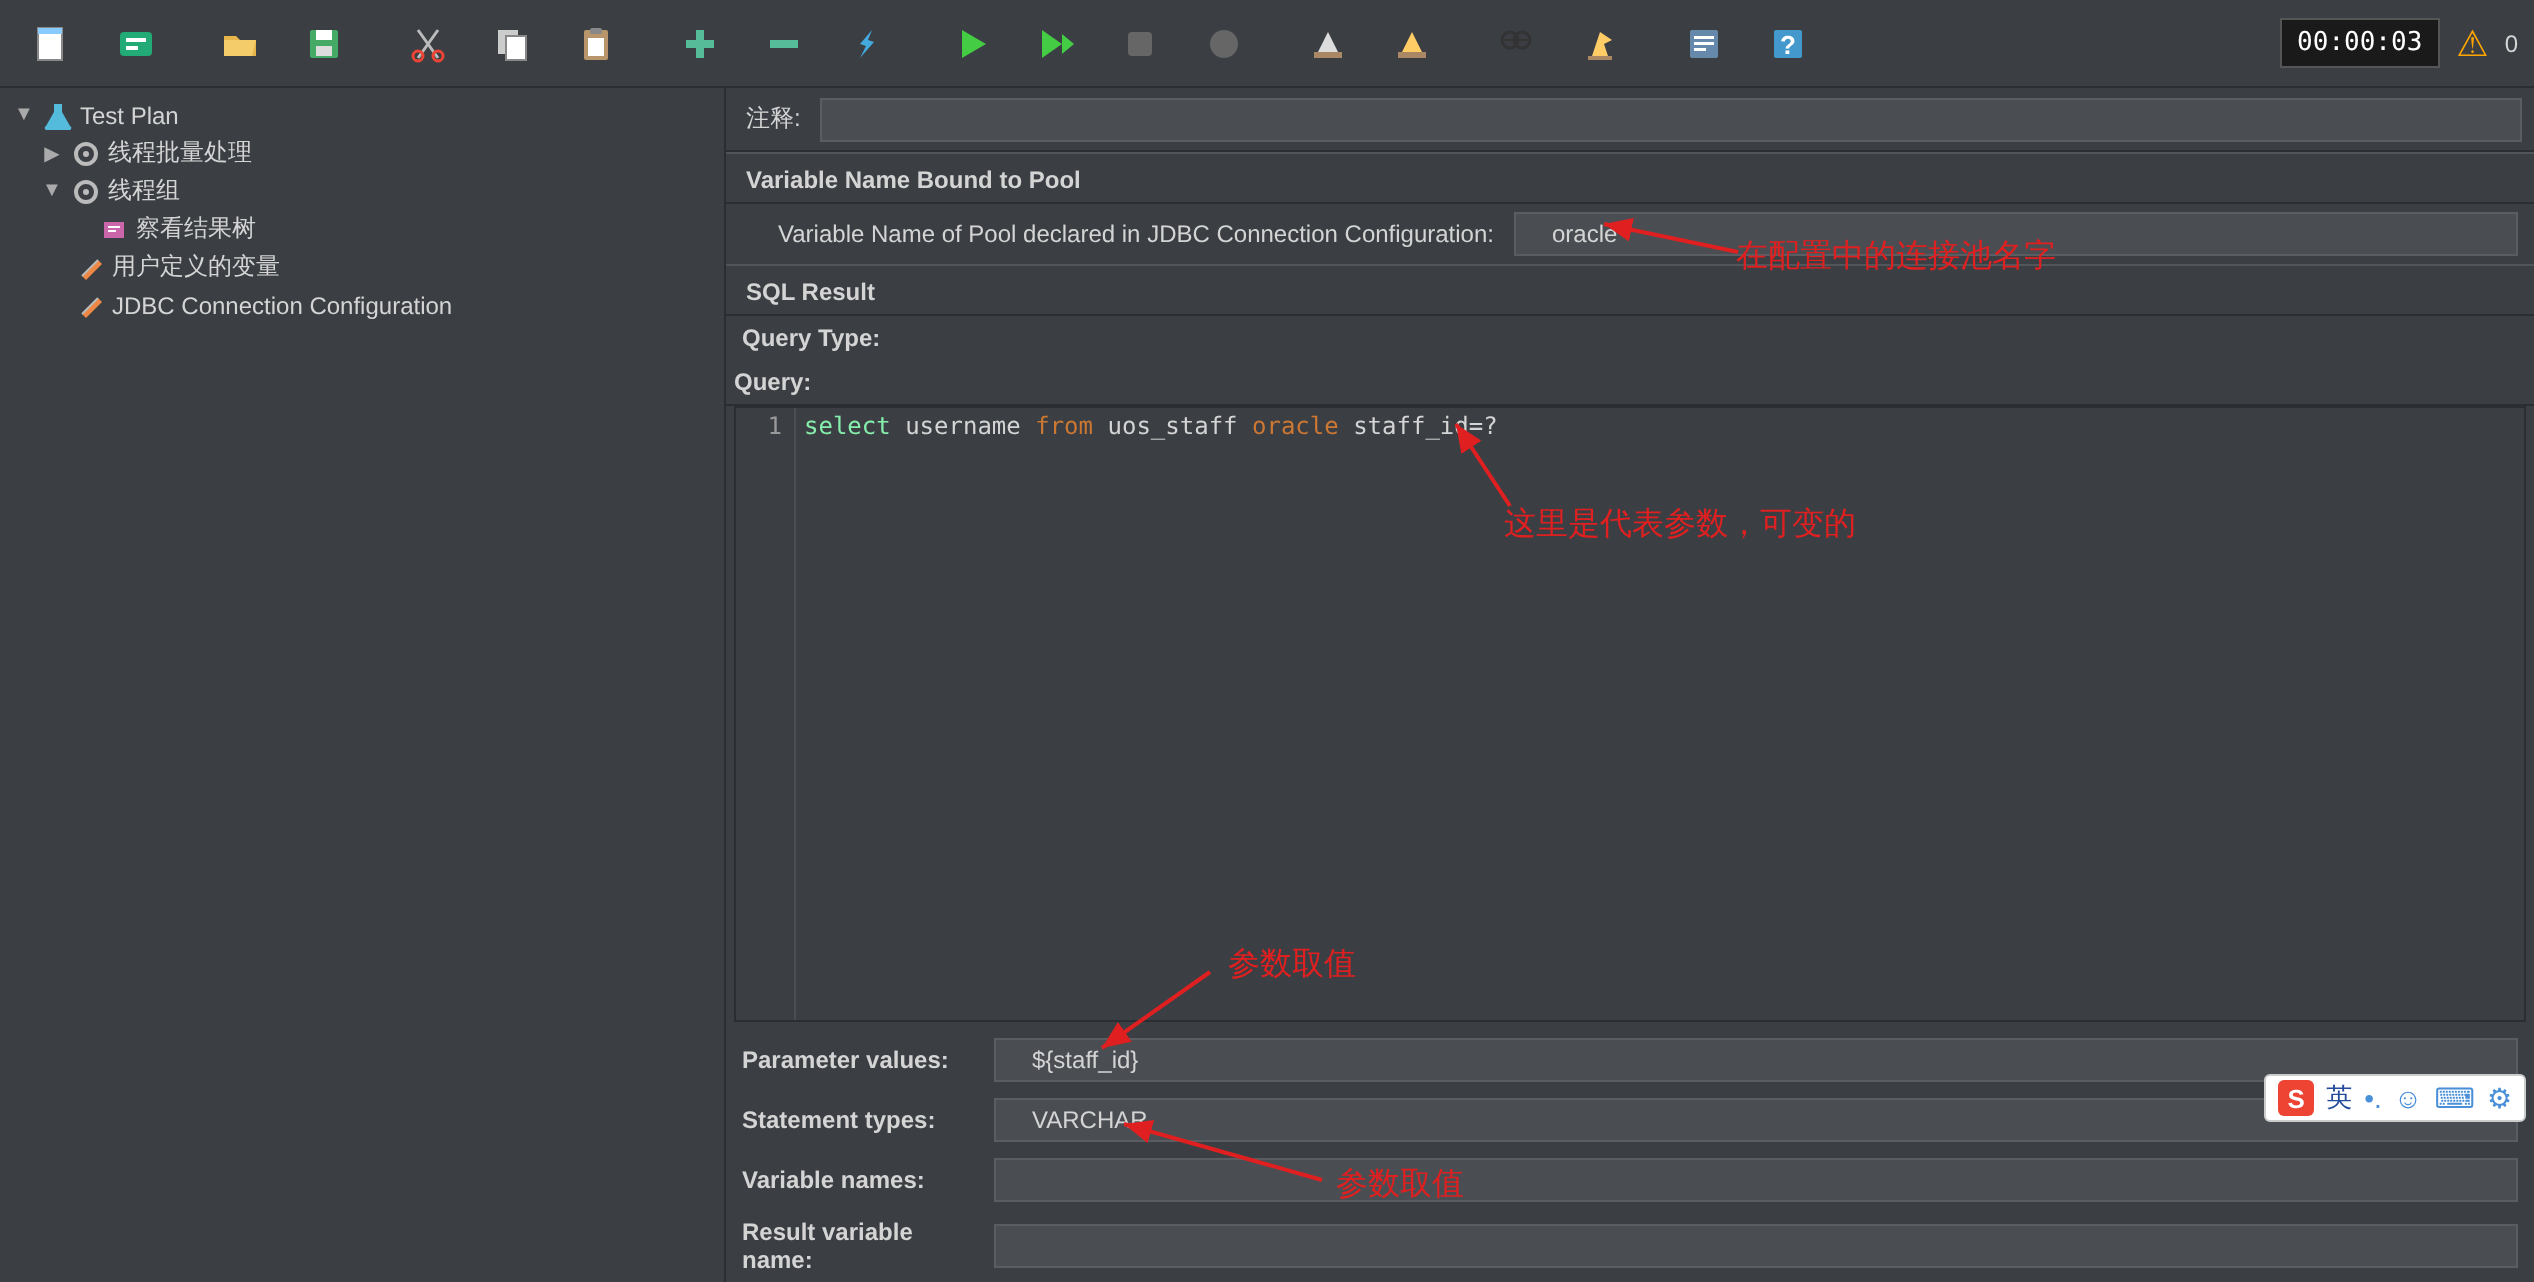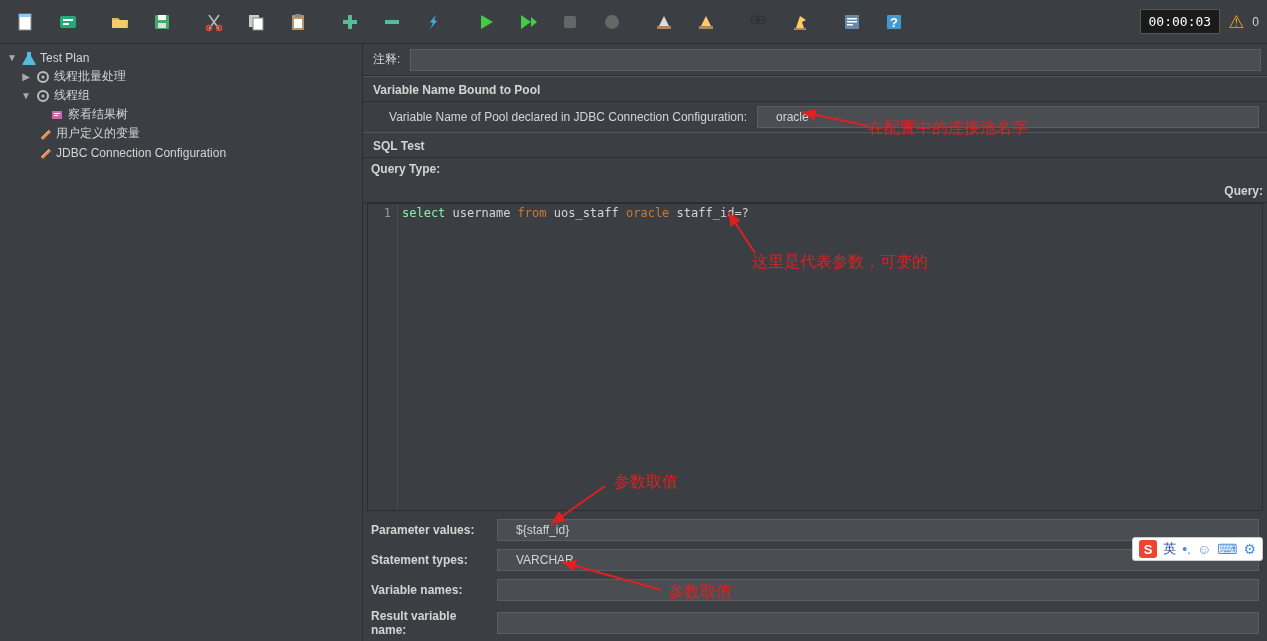--- a/index.html
+++ b/index.html
@@ -19,21 +19,21 @@
 .tree-icon { width:16px; height:16px; margin:0 3px; display:flex; align-items:center; justify-content:center; }
 .content { flex:1; background:#3b3f44; overflow:auto; display:flex; flex-direction:column; }
 .sec-row { display:flex; align-items:center; border-bottom:1px solid #2a2d31; padding:3px 0; }
 .sec-label { font-weight:normal; padding:4px 10px; }
 .group-title { font-weight:bold; padding:6px 10px 4px 10px; border-top:1px solid #52565b; border-bottom:1px solid #2a2d31; }
 .form-row { display:flex; align-items:center; padding:4px 8px; gap:6px; }
 .form-label { text-align:right; font-weight:normal; width:380px; padding-right:4px; }
 .form-label-short { font-weight:bold; width:120px; padding-right:6px; }
 .form-input { flex:1; background:#4a4e53; border:1px solid #5a5e63; color:#d4d4d4; padding:3px 18px; font-size:12px; }
 .query-box { position:relative; flex:1; min-height:300px; background:#3b3f44; border:1px solid #2a2d31; margin:0 4px 4px 4px; display:flex; }
-.query-header { text-align:right; font-weight:bold; padding:4px; border-bottom:1px solid #2a2d31; }
+.query-header { text-align:left; font-weight:bold; padding:4px; border-bottom:1px solid #2a2d31; }
 .gutter { width:30px; background:#3b3f44; text-align:right; padding:2px 6px 2px 2px; color:#999; font-family:monospace; font-size:12px; border-right:1px solid #4a4e53; }
 .code { flex:1; padding:2px 4px; font-family:monospace; font-size:12px; }
 .kw-select{color:#86efac;} .kw-from{color:#cc7832;margin-top:20px;} .kw-where{color:#cc7832;}
 .ident{color:#d4d4d4;} .op{color:#d4d4d4;}
 .annot { position:absolute; color:#e02020; font-size:16px; font-family:Liberation Sans, sans-serif; pointer-events:none; z-index:50; }
 .arrow { position:absolute; pointer-events:none; z-index:49; }
 .ime-bar { position:absolute; right:4px; bottom:80px; background:#fff; border:1px solid #ccc; border-radius:3px; padding:2px 6px; display:flex; align-items:center; gap:6px; font-size:14px; z-index:60; }
 .ime-s { background:#e43; color:#fff; font-weight:bold; width:18px; height:18px; border-radius:3px; display:flex; align-items:center; justify-content:center; font-size:13px;}
 .ime-txt{color:#244b9c; font-size:13px;}
 .ime-icon{color:#4a90d9;}
@@ -247,21 +247,21 @@
       <div class="sec-label">注释:</div>
       <input class="form-input" style="margin-right: 6px;">
     </div>
 
     <div class="group-title">Variable Name Bound to Pool</div>
     <div class="form-row">
       <div class="form-label">Variable Name of Pool declared in JDBC Connection Configuration:</div>
       <input class="form-input" value="oracle" style="">
     </div>
 
-    <div class="group-title">SQL Test</div>
+    <div class="group-title">SQL Result</div>
     <div class="form-row">
       <div class="form-label-short">Query Type:</div>
     </div>
     <div class="query-header">Query:</div>
     <div class="query-box">
       <div class="gutter">1</div>
       <div class="code"><span class="kw-select">select</span><span class="ident"> username </span><span class="kw-from">from</span><span class="ident"> uos_staff </span><span class="kw-where">oracle</span><span class="ident"> staff_id=</span><span class="op">?</span></div>
     </div>
 
     <div class="form-row">

